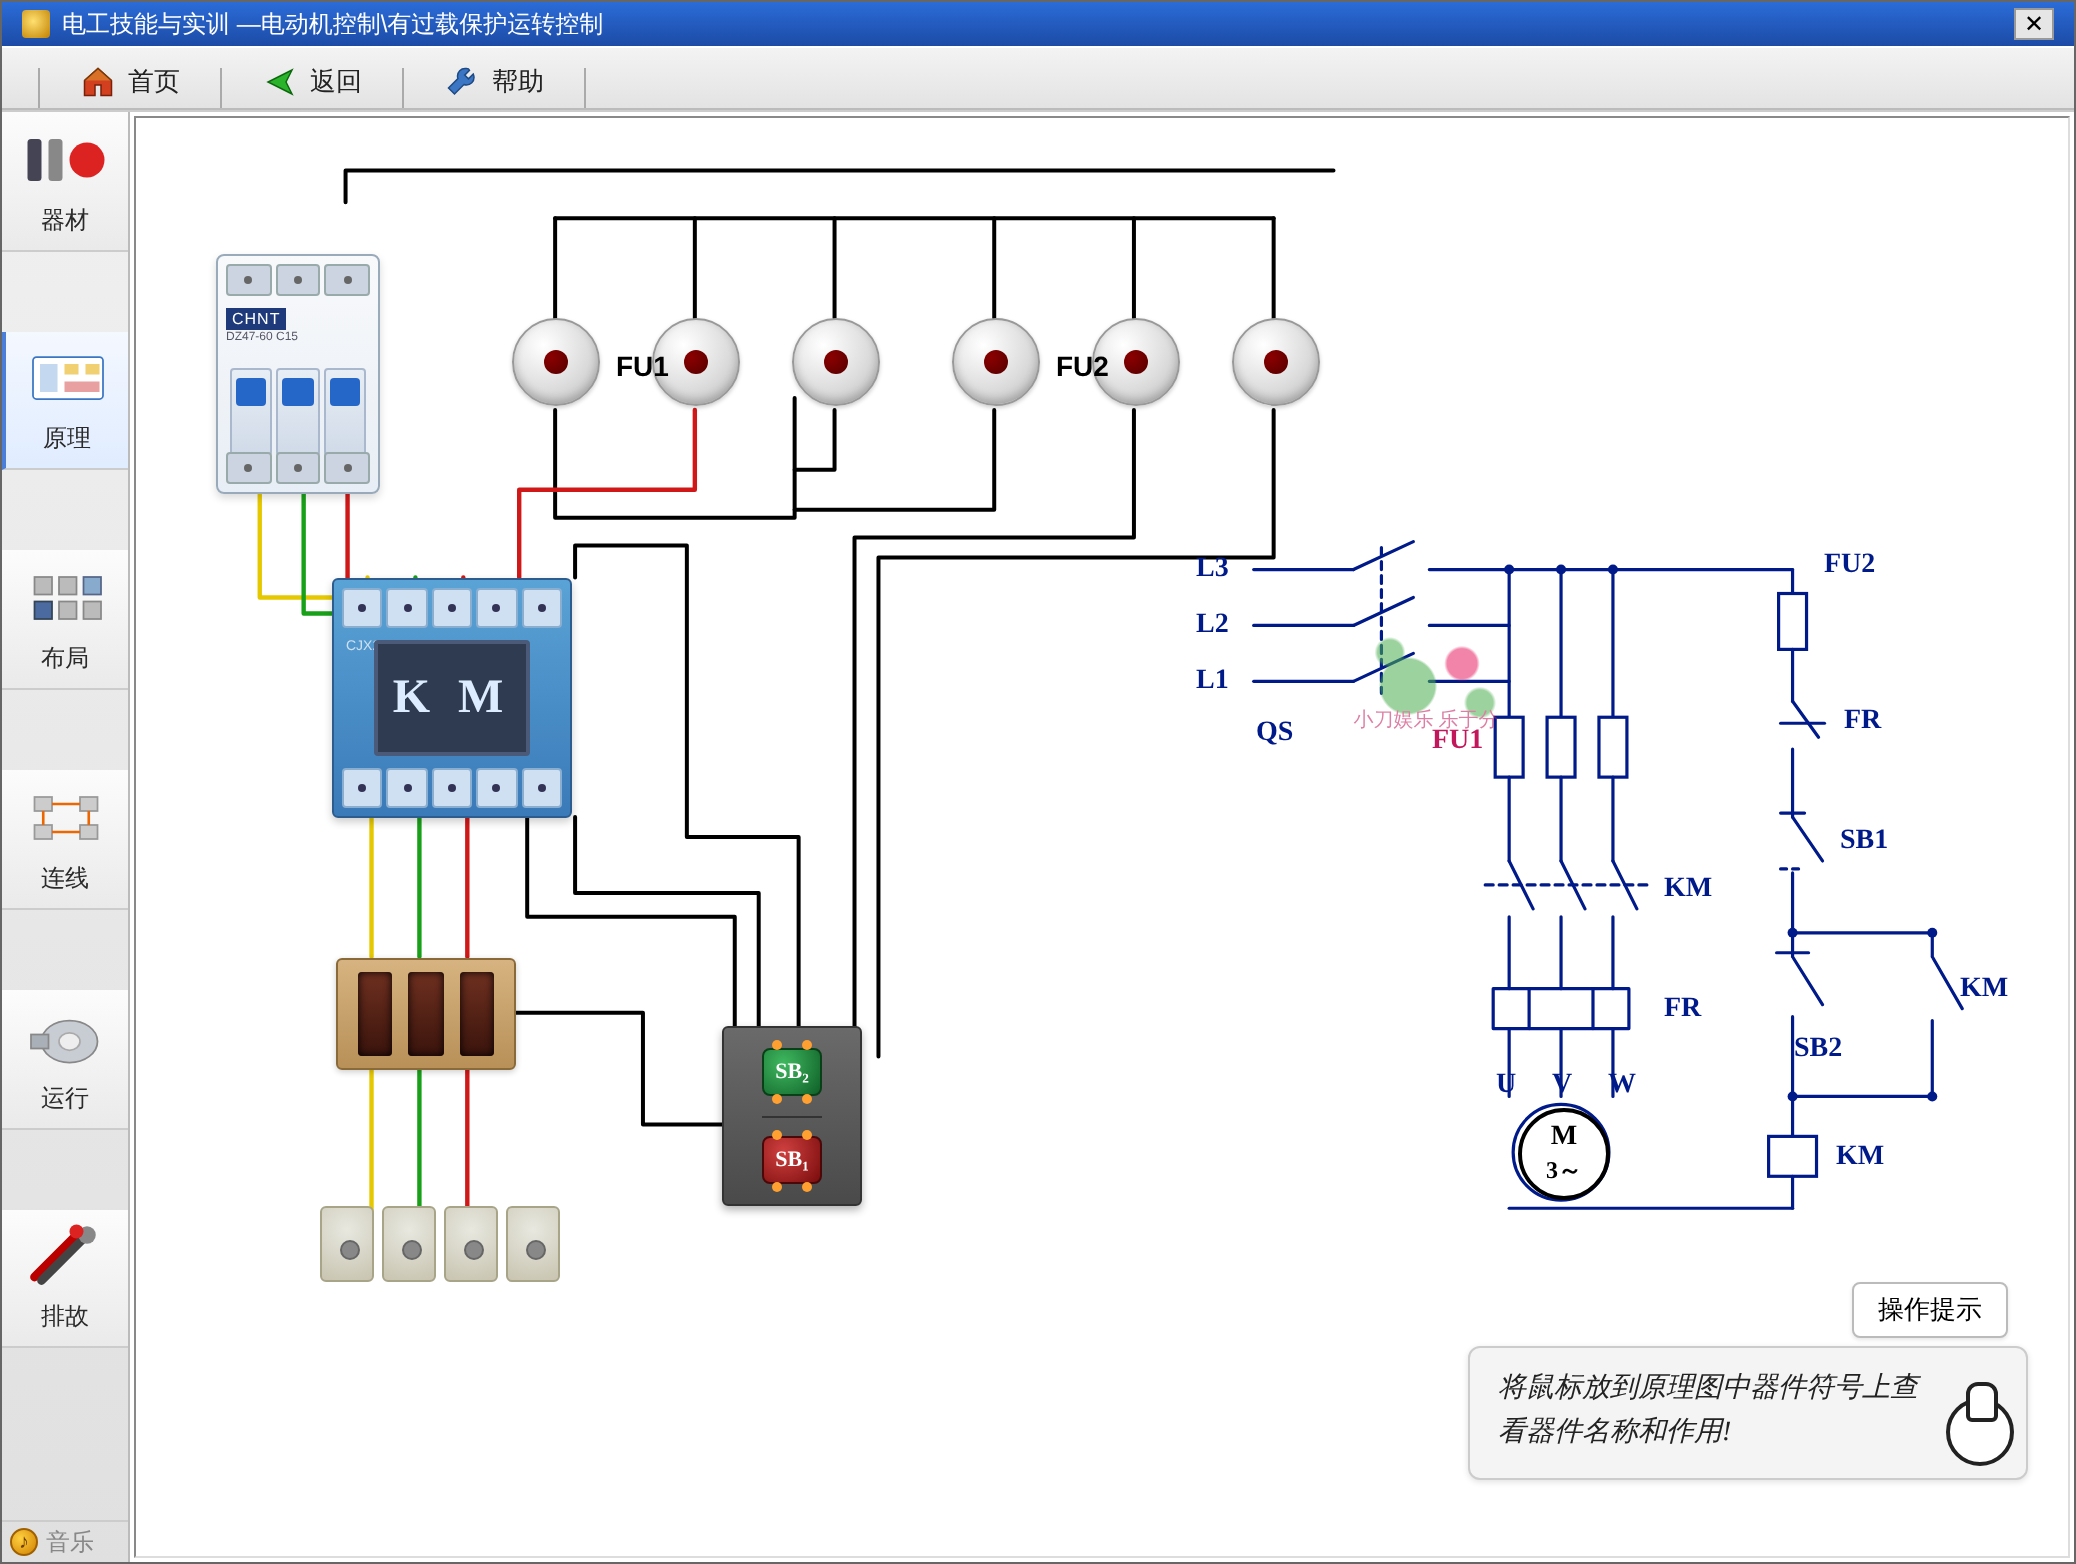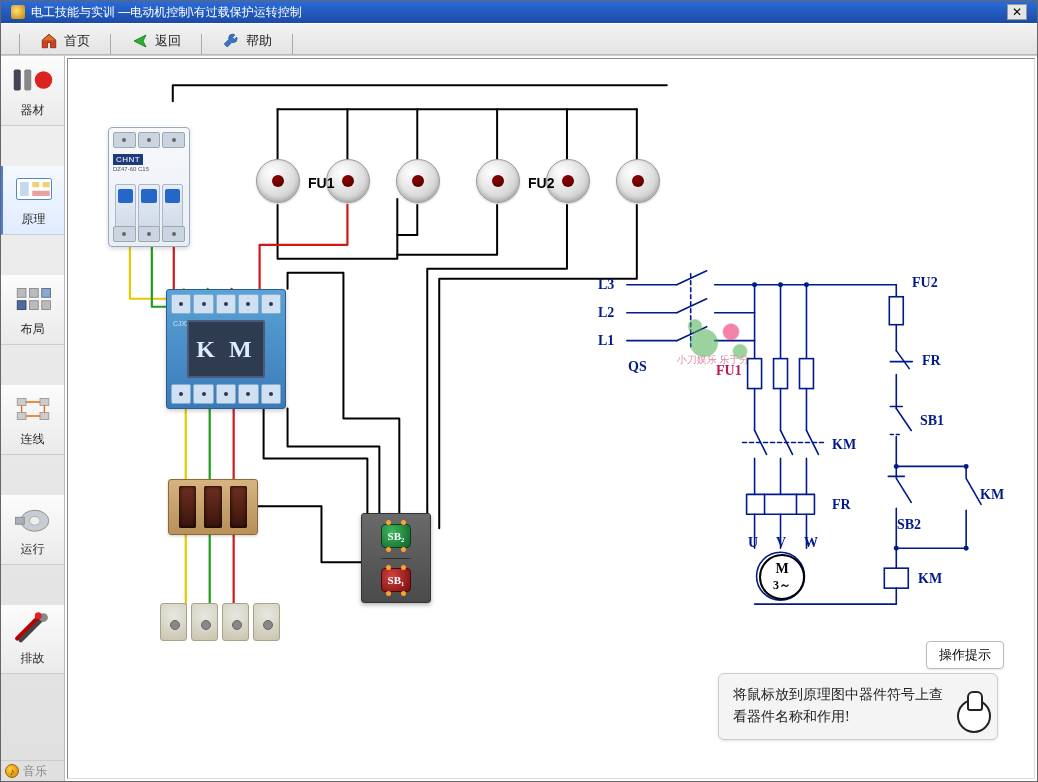--- a/index.html
+++ b/index.html
@@ -725,19 +725,19 @@
     <div class="clabel schematic-label" style="left:736px; top:476px;">W</div>
 
     <div class="motor" style="left:691px; top:495px;">
       <span>M</span>
       <span style="font-size:12px;">3～</span>
     </div>
 
     <div class="hint-title" style="right:30px; top:582px;">
       <span>操作提示</span>
     </div>
-    <div class="hint-body" style="right:36px; top:614px;">
+    <div class="hint-body" style="right:20px; top:614px;font-style:italic;">
       <span>将鼠标放到原理图中器件符号上查看器件名称和作用!</span>
       <div class="thumb"></div>
     </div>
 
   </div>
 </div>
 
 </body></html>

